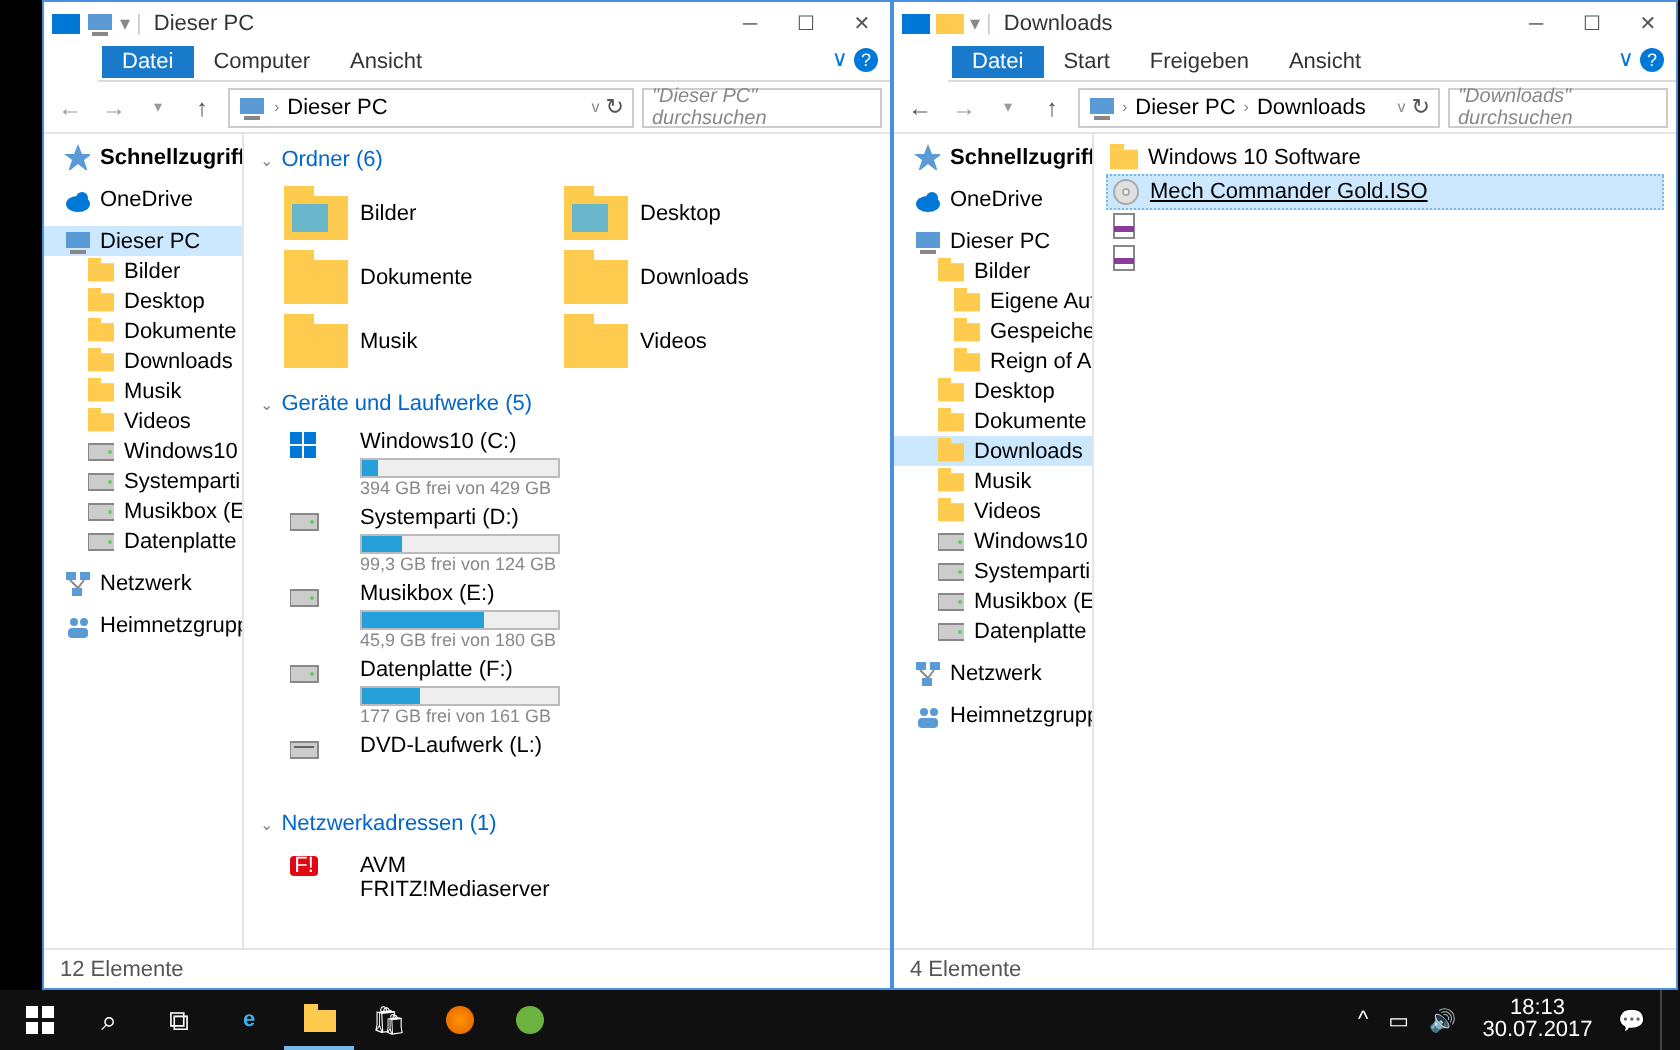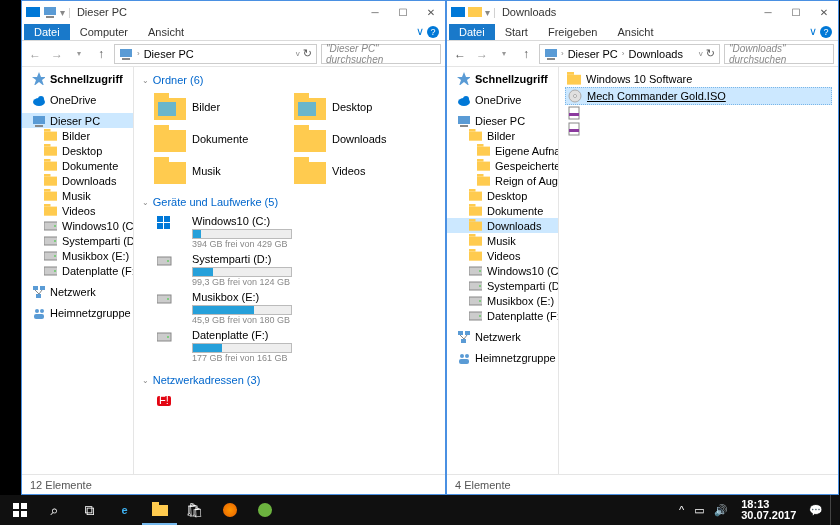--- a/index.html
+++ b/index.html
@@ -3,31 +3,31 @@
 <meta charset="utf-8">
 <style>
 *{box-sizing:border-box;margin:0;padding:0;font-family:"Segoe UI",Tahoma,sans-serif;font-size:11px;}
 body{background:#000;width:840px;height:525px;overflow:hidden;position:relative;}
 .window{position:absolute;background:#fff;border:1px solid #4a90e2;display:flex;flex-direction:column;}
 .titlebar{height:22px;background:#fff;display:flex;align-items:center;padding-left:4px;}
 .titlebar .t-icons{display:flex;gap:3px;align-items:center;}
 .title-text{margin-left:6px;color:#333;font-size:11px;}
 .win-controls{margin-left:auto;display:flex;}
 .win-btn{width:28px;height:22px;display:flex;align-items:center;justify-content:center;color:#555;font-size:10px;}
-.ribbon-tabs{height:18px;display:flex;align-items:center;border-bottom:1px solid #dadada;padding-left:2px;}
+.ribbon-tabs{height:18px;display:flex;align-items:flex-start;border-bottom:1px solid #dadada;padding-left:2px;margin-left:27px;}
 .ribbon-tab{padding:2px 10px;font-size:11px;color:#333;}
 .ribbon-tab.file{background:#1979ca;color:#fff;}
 .nav-bar{height:26px;display:flex;align-items:center;padding:2px 4px;gap:4px;border-bottom:1px solid #e5e5e5;}
 .nav-btn{width:18px;height:18px;display:flex;align-items:center;justify-content:center;color:#999;font-size:12px;}
 .nav-btn.active{color:#555;}
 .address{flex:1;height:20px;border:1px solid #ccc;display:flex;align-items:center;padding:0 4px;font-size:11px;gap:4px;}
 .address .chev{color:#888;font-size:8px;}
 .search-box{width:120px;height:20px;border:1px solid #ccc;display:flex;align-items:center;padding:0 4px;color:#888;font-style:italic;font-size:10px;}
 .body-area{flex:1;display:flex;overflow:hidden;}
-.sidebar{width:112px;border-right:1px solid #e5e5e5;padding:4px 0;overflow:hidden;}
+.sidebar{width:100px;border-right:1px solid #e5e5e5;padding:4px 0;overflow:hidden;}
 .sb-item{display:flex;align-items:center;padding:1px 4px 1px 10px;gap:5px;white-space:nowrap;font-size:11px;}
 .sb-item.sel{background:#cce8ff;}
 .sb-item.sub{padding-left:22px;}
 .sb-item.sub2{padding-left:30px;}
 .sb-spacer{height:6px;}
 .content{flex:1;overflow:auto;padding:4px 0;}
 .section-hdr{display:flex;align-items:center;gap:4px;padding:3px 8px;color:#0066cc;font-size:11px;}
 .section-hdr .chev{color:#888;font-size:8px;}
 .folder-grid{display:flex;flex-wrap:wrap;padding:2px 6px 6px 18px;}
 .folder-item{width:140px;display:flex;align-items:center;gap:6px;padding:2px;}
@@ -39,21 +39,21 @@
 .drive-sub{color:#888;font-size:9px;}
 .file-list{padding:0 6px;}
 .file-row{display:flex;align-items:center;gap:5px;padding:1px 2px;white-space:nowrap;font-size:11px;}
 .file-row.sel{background:#cce8ff;border:1px dotted #7ab6e8;text-decoration:underline;}
 .status-bar{height:20px;border-top:1px solid #e5e5e5;display:flex;align-items:center;padding:0 8px;font-size:10px;color:#555;}
 .taskbar{position:absolute;bottom:0;left:0;right:0;height:30px;background:#101010;display:flex;align-items:center;padding:0 2px;}
 .task-btn{width:35px;height:30px;display:flex;align-items:center;justify-content:center;color:#fff;font-size:14px;}
 .task-btn.active{border-bottom:2px solid #76b9ed;}
 .tray{margin-left:auto;display:flex;align-items:center;color:#fff;gap:4px;padding-right:2px;}
 .tray-icon{padding:0 3px;font-size:11px;}
-.clock{font-size:10px;line-height:11px;text-align:left;padding:0 6px;font-weight:bold;}
+.clock{font-size:10px;line-height:11px;text-align:center;padding:0 6px;}
 svg{display:block;}
 .ico-small{width:14px;height:14px;}
 </style>
 </head>
 <body>
 
 <div class="window" style="left:21px;top:0;width:425px;height:495px;">
   <div class="titlebar">
     <div class="t-icons">
       <svg class="ico-small">
@@ -369,33 +369,45 @@
               </svg>
             </div>
             <div class="drive-info">
               <span>Datenplatte (F:)</span>
               <div class="drive-bar">
                 <div class="drive-fill" style="width:30%"></div>
               </div>
               <span class="drive-sub">177 GB frei von 161 GB</span>
             </div>
           </div>
+          <div class="drive-item">
+            <div class="folder-icon">
+              <svg width="26" height="26">
+                <rect width="14" height="8" y="3" fill="#ccc" stroke="#888"></rect>
+                <rect x="2" y="5" width="10" height="1" fill="#666"></rect>
+              </svg>
+            </div>
+            <div class="drive-info">
+              <span>DVD-Laufwerk (L:)</span>
+            </div>
+          </div>
         </div>
         <div class="section-hdr">
           <span class="chev">⌄</span>
-          <span>Netzwerkadressen (3)</span>
+          <span>Netzwerkadressen (1)</span>
         </div>
         <div class="folder-grid">
           <div class="folder-item">
             <div class="folder-icon">
               <svg width="26" height="26">
                 <rect width="14" height="10" y="2" rx="2" fill="#e30613"></rect>
                 <text x="7" y="10" text-anchor="middle" fill="#fff" font-size="6">F!</text>
               </svg>
             </div>
+            <span>AVM FRITZ!Mediaserver</span>
           </div>
         </div>
       </div>
   </div>
   <div class="status-bar">
       <span>12 Elemente</span>
     </div>
 </div>
 
 <div class="window" style="left:446px;top:0;width:393px;height:495px;">

